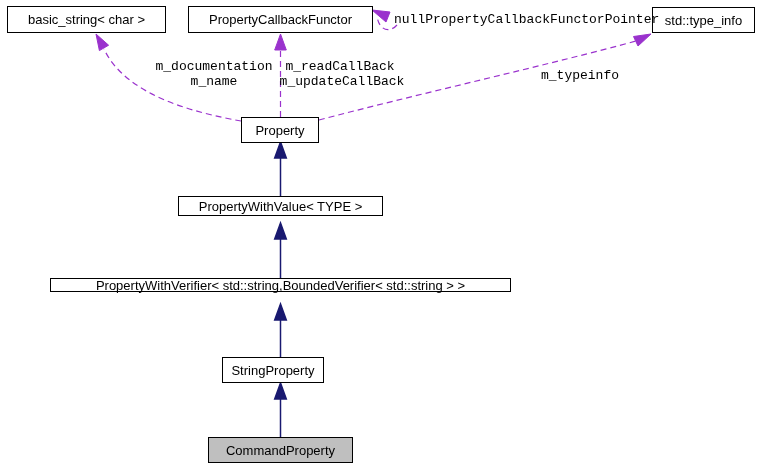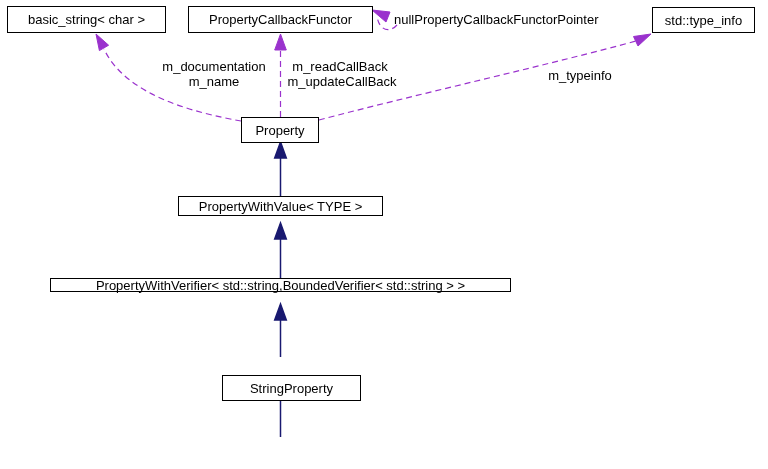--- a/index.html
+++ b/index.html
@@ -22,20 +22,21 @@
     text-align:center;
     line-height:1;
     cursor:pointer;
   }
   .node.hl{background:#bfbfbf;cursor:default;}
   .elabel{
     position:absolute;
     white-space:nowrap;
     transform:translate(-50%,-50%);
     line-height:1;
+    font-family:Liberation Mono, monospace;
   }
   .elabel.leftalign{transform:translate(0,-50%);}
 </style>
 </head>
 <body>
 
 <div id="canvas">
 
   <svg id="edges" width="768" height="469" viewBox="0 0 768 469">
 
@@ -69,22 +70,23 @@
   <div class="node" style="left:188px;top:6px;width:185px;height:27px">PropertyCallbackFunctor</div>
 
   <div class="node" style="left:652px;top:7px;width:103px;height:26px">std::type_info</div>
 
   <div class="node" style="left:241px;top:117px;width:78px;height:26px">Property</div>
 
   <div class="node" style="left:178px;top:196px;width:205px;height:20px">PropertyWithValue&lt; TYPE &gt;</div>
 
   <div class="node" style="left:50px;top:278px;width:461px;height:14px">PropertyWithVerifier&lt; std::string,BoundedVerifier&lt; std::string &gt; &gt;</div>
 
-  <div class="node" style="left:222px;top:375px;width:139px;height:26px">StringProperty</div>
+  <div class="node" style="left:222px;top:357px;width:102px;height:26px">StringProperty</div>
 
+  <div class="node hl" style="left:208px;top:437px;width:145px;height:26px">CommandProperty</div>
 
   <div class="elabel" style="left:214px;top:66px">m_documentation</div>
 
   <div class="elabel" style="left:214px;top:81px">m_name</div>
 
   <div class="elabel" style="left:340px;top:66px">m_readCallBack</div>
 
   <div class="elabel" style="left:342px;top:81px">m_updateCallBack</div>
 
   <div class="elabel" style="left:580px;top:75px">m_typeinfo</div>

